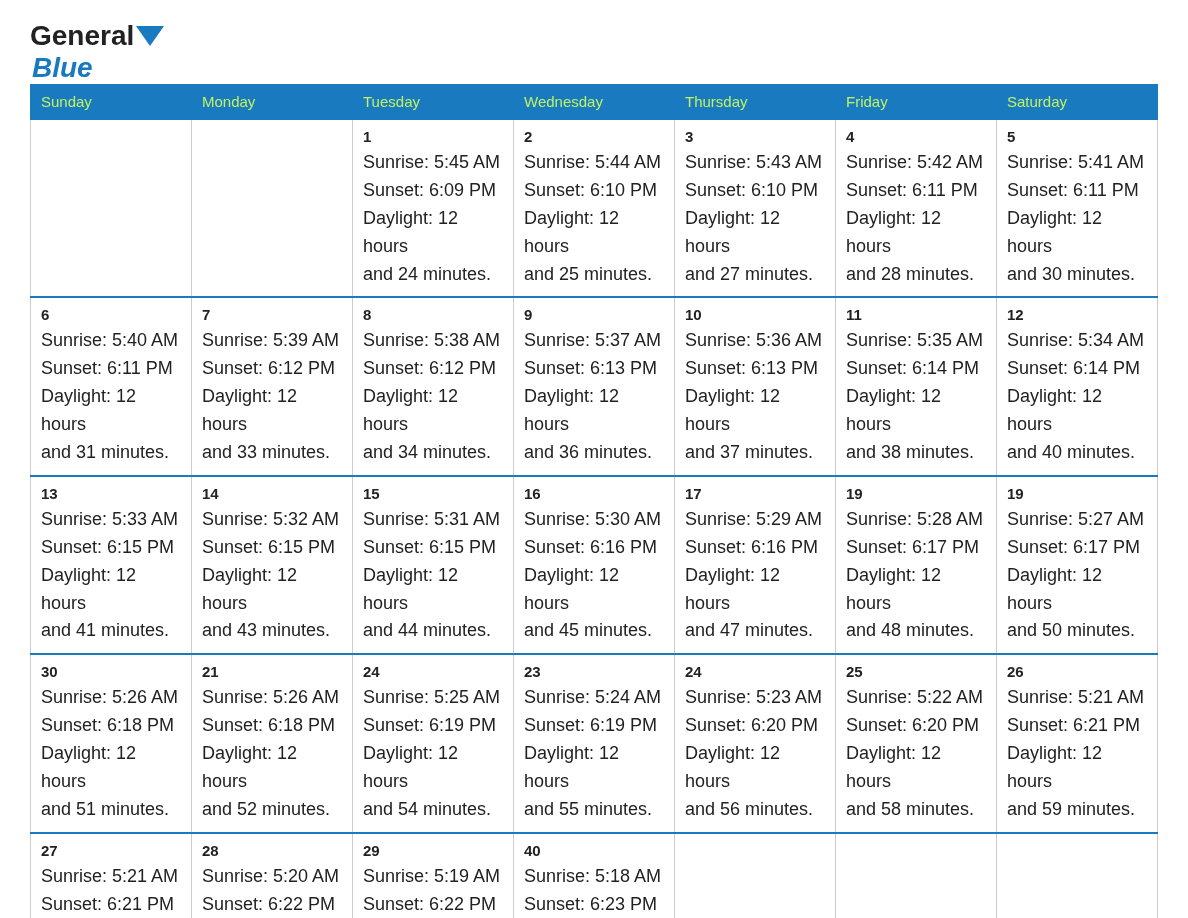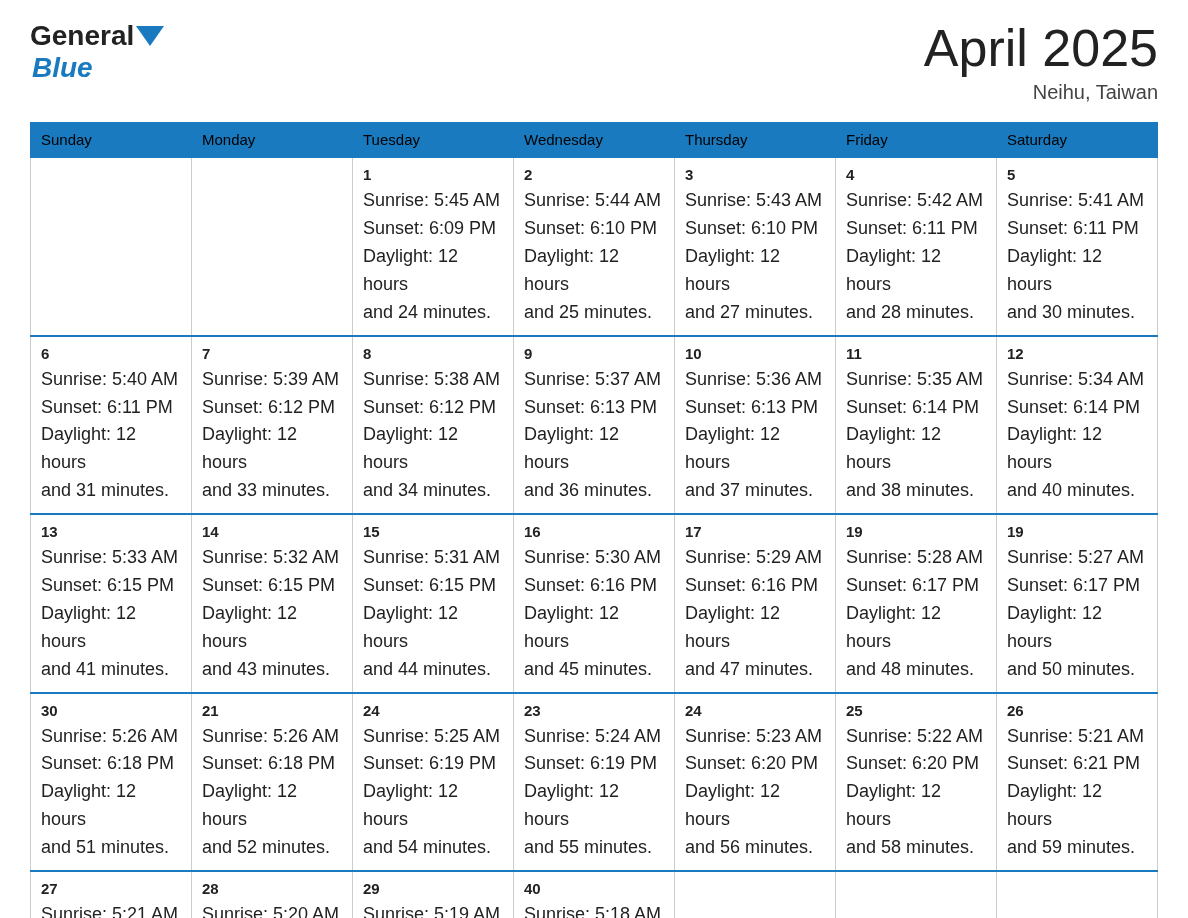--- a/index.html
+++ b/index.html
@@ -7,22 +7,21 @@
       font-family: Arial, Helvetica, sans-serif;
       background: #fff;
       color: #222;
       width: 1188px;
       min-height: 918px;
       padding: 20px 30px 30px 30px;
     }
     .header {
       display: flex;
       justify-content: space-between;
-      align-items: flex-start;
-      margin-bottom: 18px;
+      align-items: center;
     }
     .logo-area {
       display: flex;
       flex-direction: column;
     }
     .logo-row1 {
       display: flex;
       align-items: center;
     }
     .title-area {
@@ -39,21 +38,21 @@
       color: #444;
       margin-top: 4px;
     }
     table {
       width: 100%;
       border-collapse: collapse;
       table-layout: fixed;
     }
     thead tr th {
       background-color: #1a7abf;
-      color: #000000;
+      color: #bef264;
       font-size: 15px;
       font-weight: normal;
       padding: 8px 10px;
       text-align: left;
       border: 1px solid #1a7abf;
     }
     tbody tr td {
       vertical-align: top;
       padding: 8px 10px;
       border: 1px solid #ccc;
@@ -83,24 +82,20 @@
     <div class="logo-row1">
       <span style="font-size:28px;font-weight:bold;color:#222;">General</span>
       <svg width="28" height="22" viewBox="0 0 28 22" style="margin-left:2px;margin-top:2px;">
         <polygon points="0,0 28,0 14,20" fill="#1a7abf"></polygon>
       </svg>
     </div>
     <div>
       <span style="font-size:28px;font-weight:bold;color:#1a7abf;margin-left:2px;font-style:italic;">Blue</span>
     </div>
   </div>
-  <div class="title-area">
-    <div class="month-title">April 2025</div>
-    <div class="location-title">Neihu, Taiwan</div>
-  </div>
 </div>
 
 <table>
   <thead>
     <tr>
     <th>Sunday</th>
         <th>Monday</th>
         <th>Tuesday</th>
         <th>Wednesday</th>
         <th>Thursday</th>

